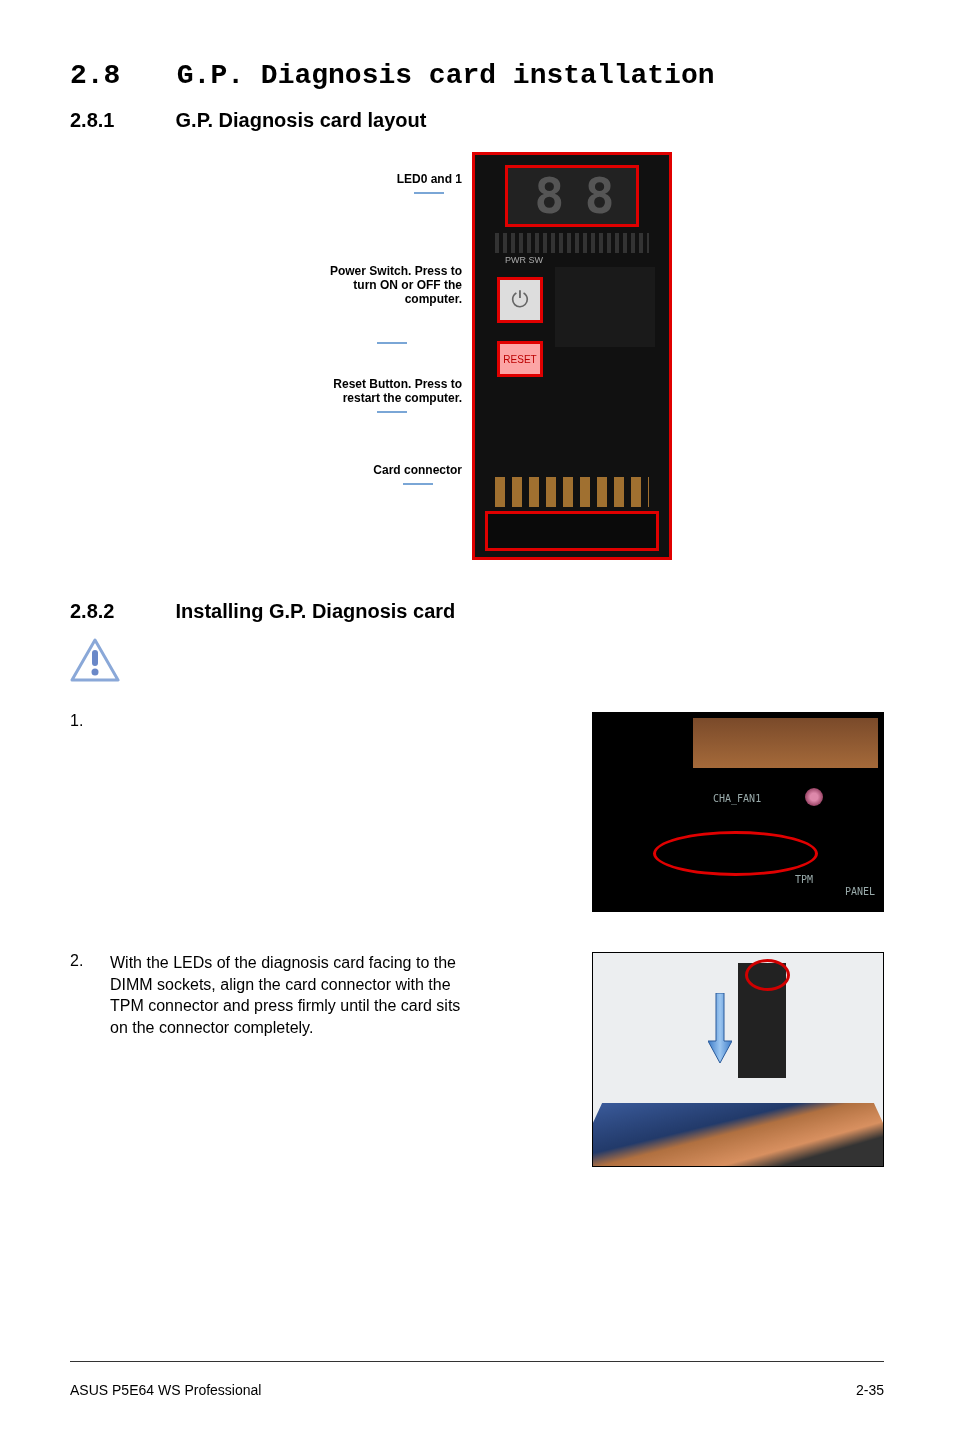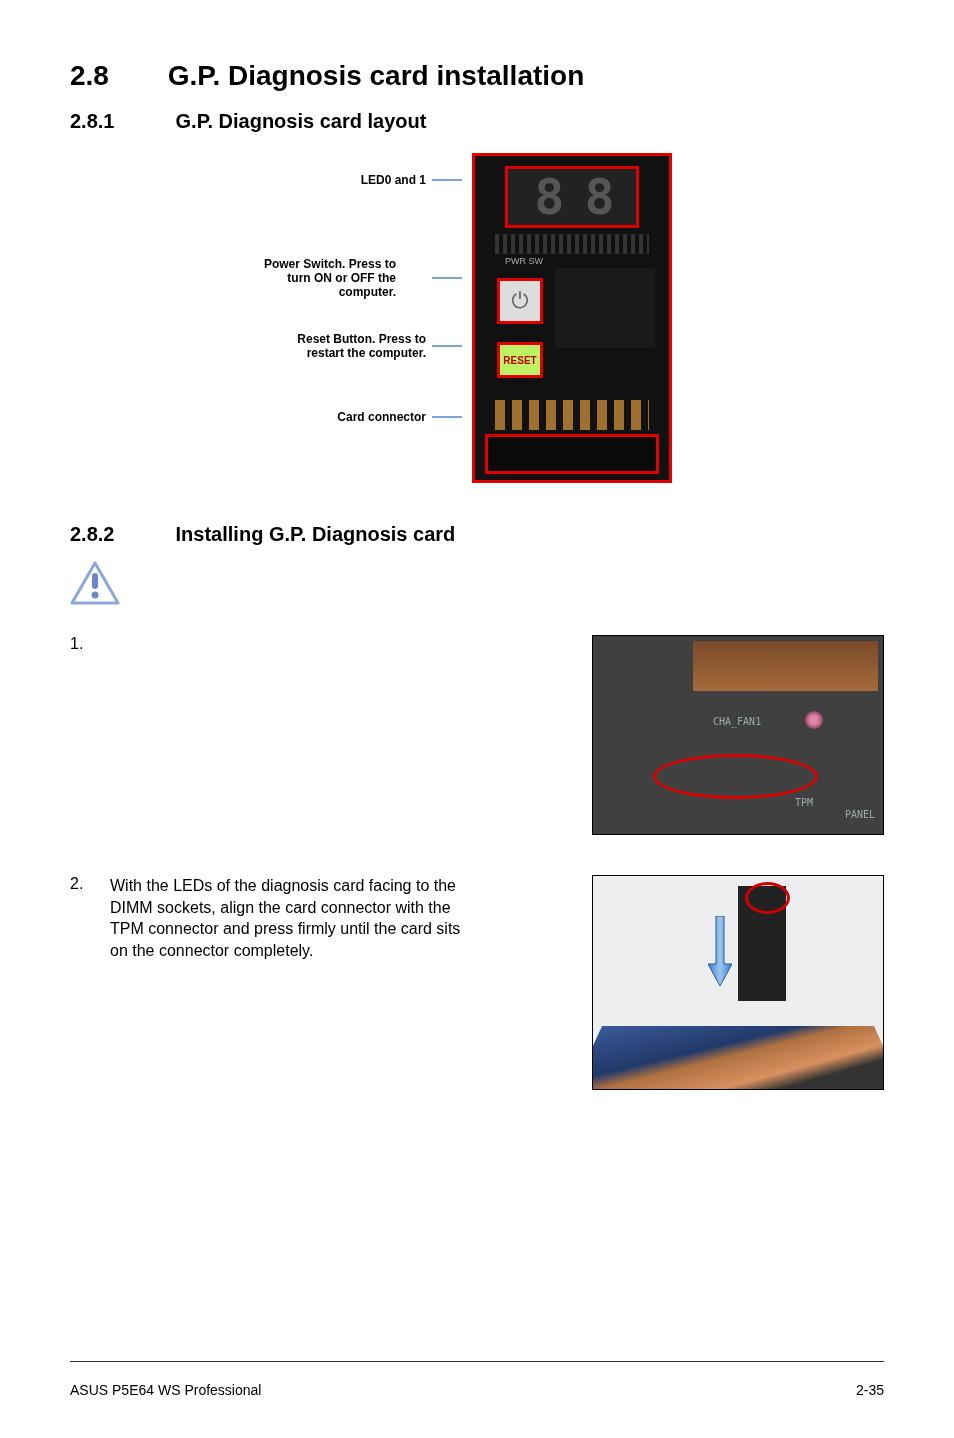--- a/index.html
+++ b/index.html
@@ -13,20 +13,21 @@
     height: 1438px;
     background: #fff;
     color: #000;
     position: relative;
     padding: 60px 70px 40px 70px;
   }
   .section-title {
     font-size: 28px;
     font-weight: bold;
     margin-bottom: 18px;
+    font-family: Liberation Mono, monospace;
   }
   .section-number {
     display: inline-block;
     width: 90px;
   }
   .subsection-title {
     font-size: 20px;
     font-weight: bold;
     margin-bottom: 15px;
   }
@@ -49,29 +50,30 @@
     font-size: 12px;
     font-weight: bold;
     text-align: right;
     padding-top: 20px;
     width: 180px;
   }
   .card-label-row {
     display: flex;
     align-items: center;
     gap: 6px;
+    flex-direction: column;
   }
   .pointer-line {
     width: 30px;
     height: 2px;
     background: #7aa6d6;
   }
   .card-image {
     width: 200px;
-    height: 330px;
+    height: 408px;
     background: #111;
     border: 3px solid #e00000;
     position: relative;
   }
   .card-led-area {
     position: absolute;
     top: 10px;
     left: 30px;
     right: 30px;
     height: 62px;
@@ -117,27 +119,27 @@
     font-size: 22px;
     color: #666;
   }
   .card-reset-btn {
     position: absolute;
     top: 186px;
     left: 22px;
     width: 46px;
     height: 36px;
     border: 3px solid #e00000;
-    background: #bef264;
+    background: #fca5a5;
     display: flex;
     align-items: center;
     justify-content: center;
     font-size: 10px;
     color: #b00;
-    font-weight: bold;
+    font-weight: normal;
   }
   .card-chip {
     position: absolute;
     top: 112px;
     left: 80px;
     width: 100px;
     height: 80px;
     background: #1a1a1a;
   }
   .card-connector-pins {
@@ -196,21 +198,21 @@
     width: 20px;
   }
   .step-text {
     font-size: 16px;
     line-height: 1.35;
     flex: 1;
   }
   .step-image {
     width: 292px;
     height: 200px;
-    background: #404040;
+    background: #000000;
     border: 1px solid #000;
     position: relative;
     flex-shrink: 0;
     margin-left: auto;
   }
   .step-image-2 {
     width: 292px;
     height: 215px;
     background: #eceef0;
     border: 1px solid #000;

